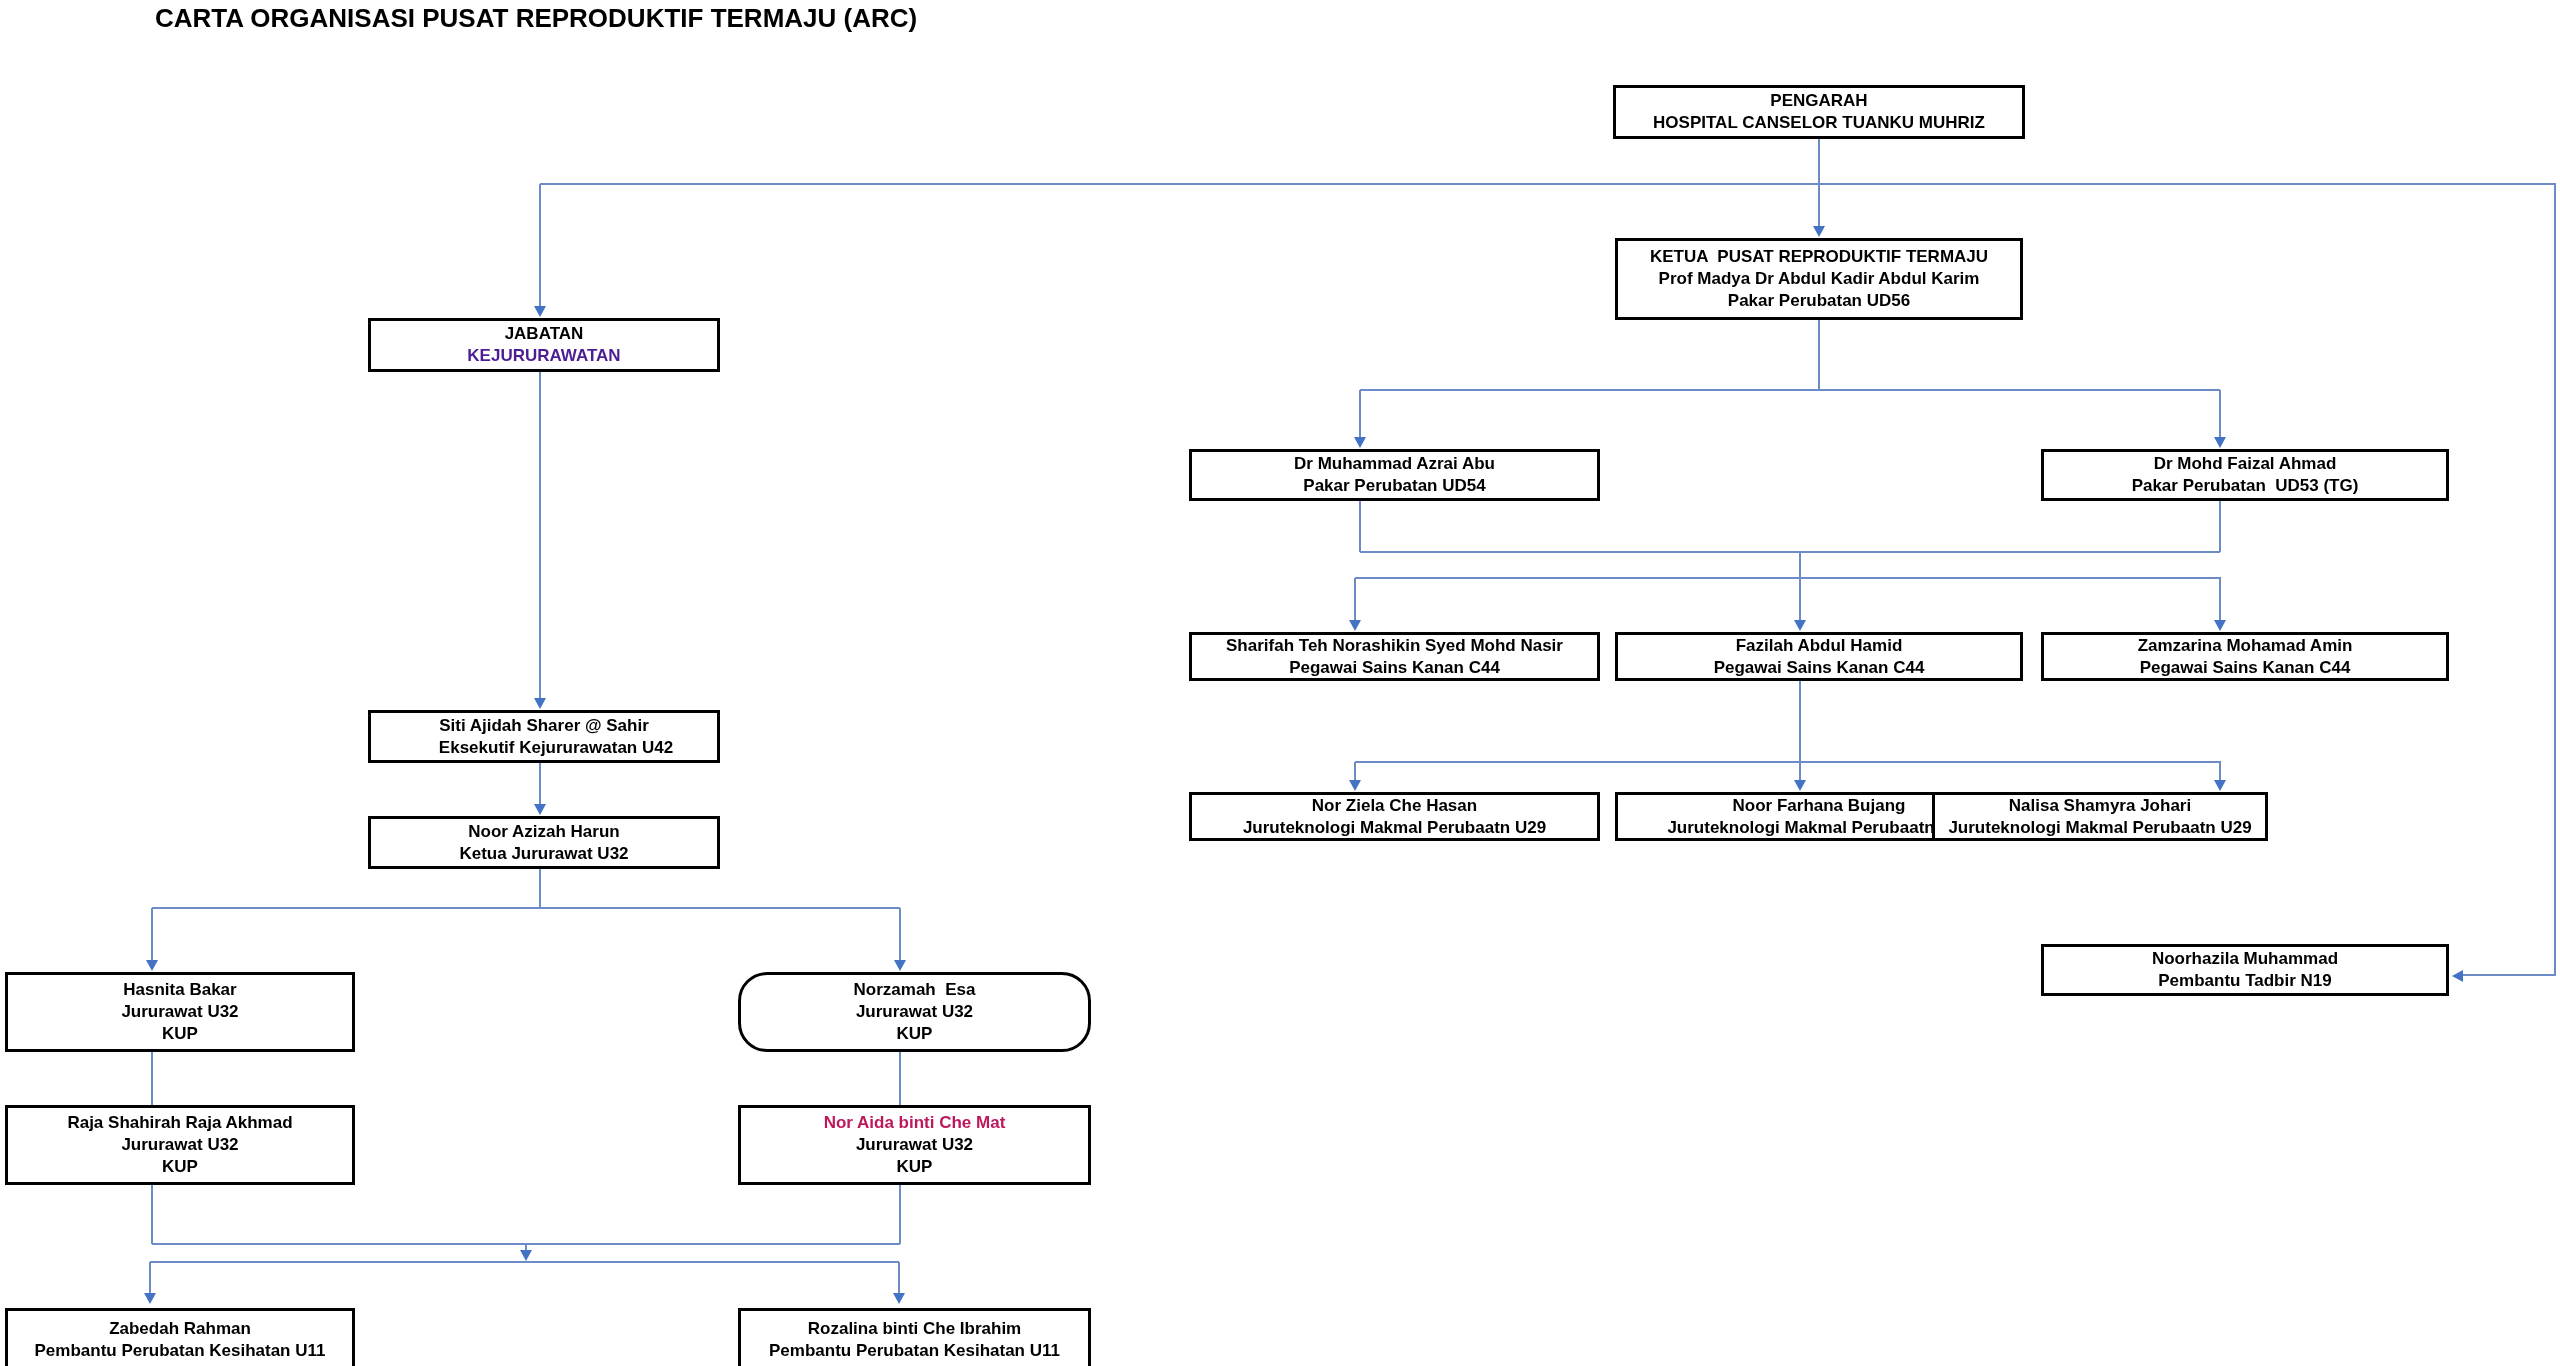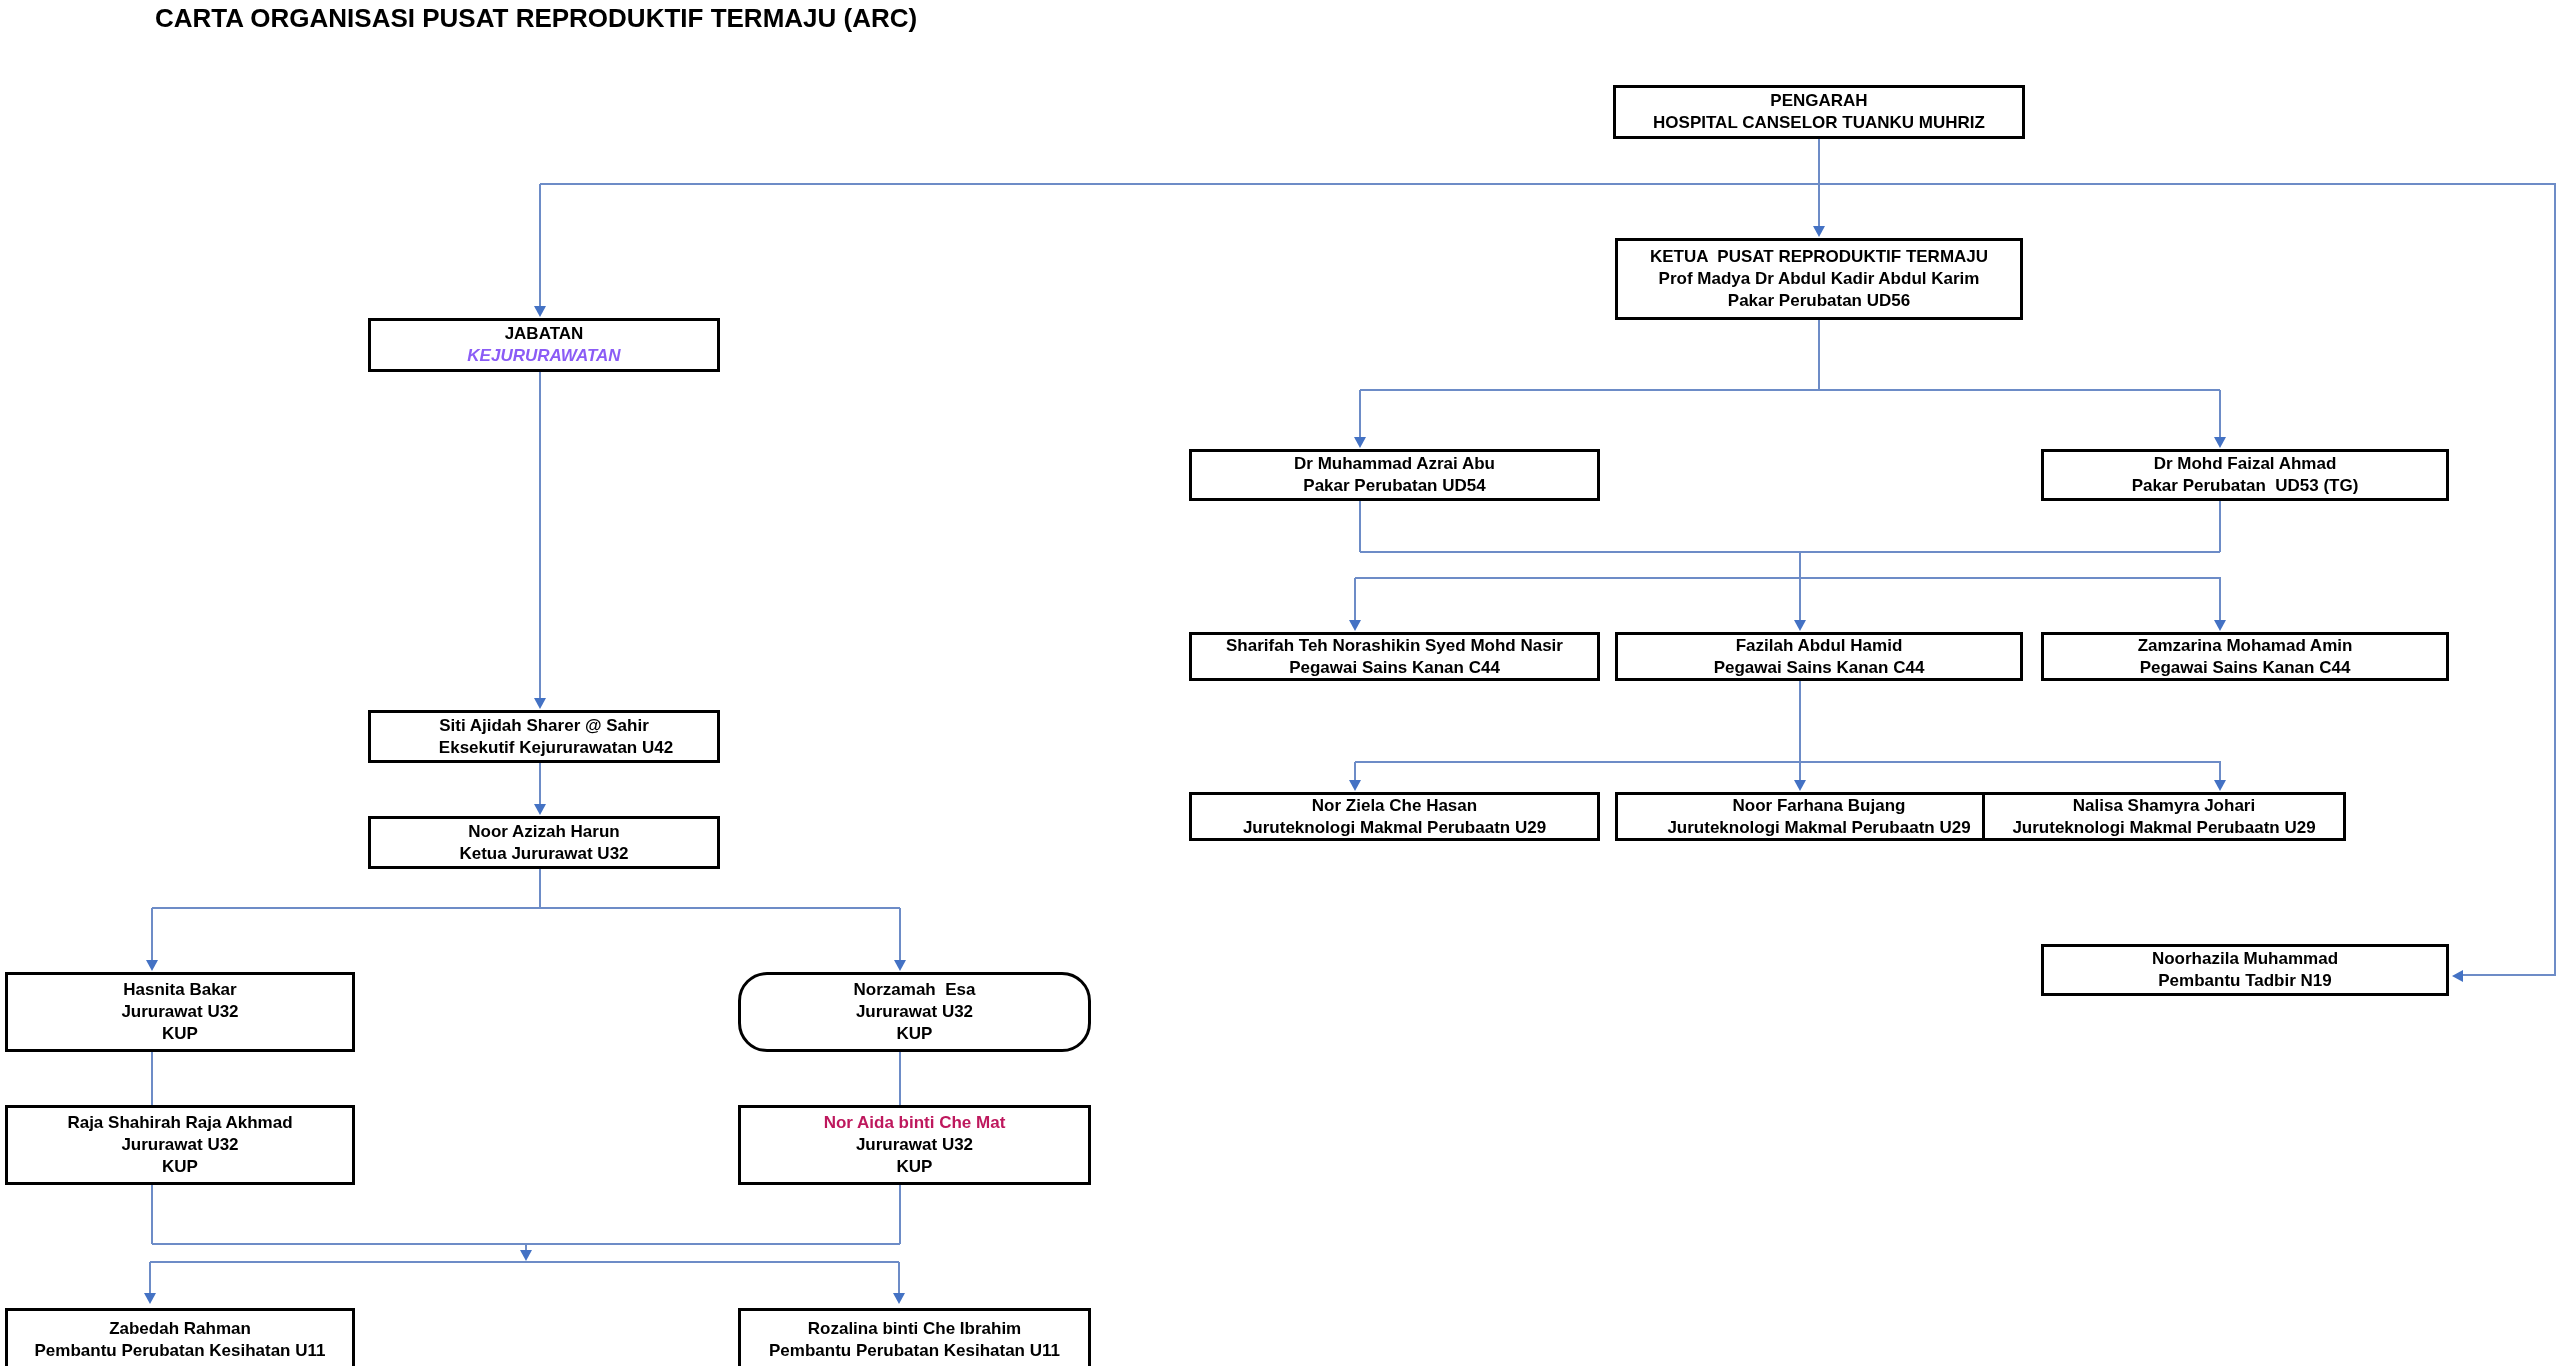--- a/index.html
+++ b/index.html
@@ -122,21 +122,21 @@
         <div class="ln" style="color: rgb(0, 0, 0);">PENGARAH</div>
         <div class="ln" style="color: rgb(0, 0, 0);">HOSPITAL CANSELOR TUANKU MUHRIZ</div>
       </div>
       <div class="node" style="left: 1615px; top: 238px; width: 408px; height: 82px; border-color: rgb(0, 0, 0);">
         <div class="ln" style="color: rgb(0, 0, 0);">KETUA  PUSAT REPRODUKTIF TERMAJU</div>
         <div class="ln" style="color: rgb(0, 0, 0);">Prof Madya Dr Abdul Kadir Abdul Karim</div>
         <div class="ln" style="color: rgb(0, 0, 0);">Pakar Perubatan UD56</div>
       </div>
       <div class="node" style="left: 368px; top: 318px; width: 352px; height: 54px; border-color: rgb(0, 0, 0);">
         <div class="ln" style="color: rgb(0, 0, 0);">JABATAN</div>
-        <div class="ln" style="color: #8b5cf6; font-style: italic;">KEJURURAWATAN</div>
+        <div class="ln" style="color: #4c1d95;">KEJURURAWATAN</div>
       </div>
       <div class="node" style="left: 1189px; top: 449px; width: 411px; height: 52px; border-color: rgb(0, 0, 0);">
         <div class="ln" style="color: rgb(0, 0, 0);">Dr Muhammad Azrai Abu</div>
         <div class="ln" style="color: rgb(0, 0, 0);">Pakar Perubatan UD54</div>
       </div>
       <div class="node" style="left: 2041px; top: 449px; width: 408px; height: 52px; border-color: rgb(0, 0, 0);">
         <div class="ln" style="color: rgb(0, 0, 0);">Dr Mohd Faizal Ahmad</div>
         <div class="ln" style="color: rgb(0, 0, 0);">Pakar Perubatan  UD53 (TG)</div>
       </div>
       <div class="node" style="left: 1189px; top: 632px; width: 411px; height: 49px; border-color: rgb(0, 0, 0);">
@@ -152,21 +152,21 @@
         <div class="ln" style="color: rgb(0, 0, 0);">Pegawai Sains Kanan C44</div>
       </div>
       <div class="node" style="left: 1189px; top: 792px; width: 411px; height: 49px; border-color: rgb(0, 0, 0);">
         <div class="ln" style="color: rgb(0, 0, 0);">Nor Ziela Che Hasan</div>
         <div class="ln" style="color: rgb(0, 0, 0);">Juruteknologi Makmal Perubaatn U29</div>
       </div>
       <div class="node" style="left: 1615px; top: 792px; width: 408px; height: 49px; border-color: rgb(0, 0, 0);">
         <div class="ln" style="color: rgb(0, 0, 0);">Noor Farhana Bujang</div>
         <div class="ln" style="color: rgb(0, 0, 0);">Juruteknologi Makmal Perubaatn U29</div>
       </div>
-      <div class="node" style="left: 1982px; top: 792px; width: 364px; height: 49px; border-color: rgb(0, 0, 0);">
+      <div class="node" style="left: 1932px; top: 792px; width: 336px; height: 49px; border-color: rgb(0, 0, 0);">
         <div class="ln" style="color: rgb(0, 0, 0);">Nalisa Shamyra Johari</div>
         <div class="ln" style="color: rgb(0, 0, 0);">Juruteknologi Makmal Perubaatn U29</div>
       </div>
       <div class="node" style="left: 2041px; top: 944px; width: 408px; height: 52px; border-color: rgb(0, 0, 0);">
         <div class="ln" style="color: rgb(0, 0, 0);">Noorhazila Muhammad</div>
         <div class="ln" style="color: rgb(0, 0, 0);">Pembantu Tadbir N19</div>
       </div>
       <div class="node" style="left: 368px; top: 710px; width: 352px; height: 53px; border-color: rgb(0, 0, 0);">
         <div class="ln" style="color: rgb(0, 0, 0);">Siti Ajidah Sharer @ Sahir</div>
         <div class="ln" style="color: rgb(0, 0, 0); padding-left: 24px;">Eksekutif Kejururawatan U42</div>

